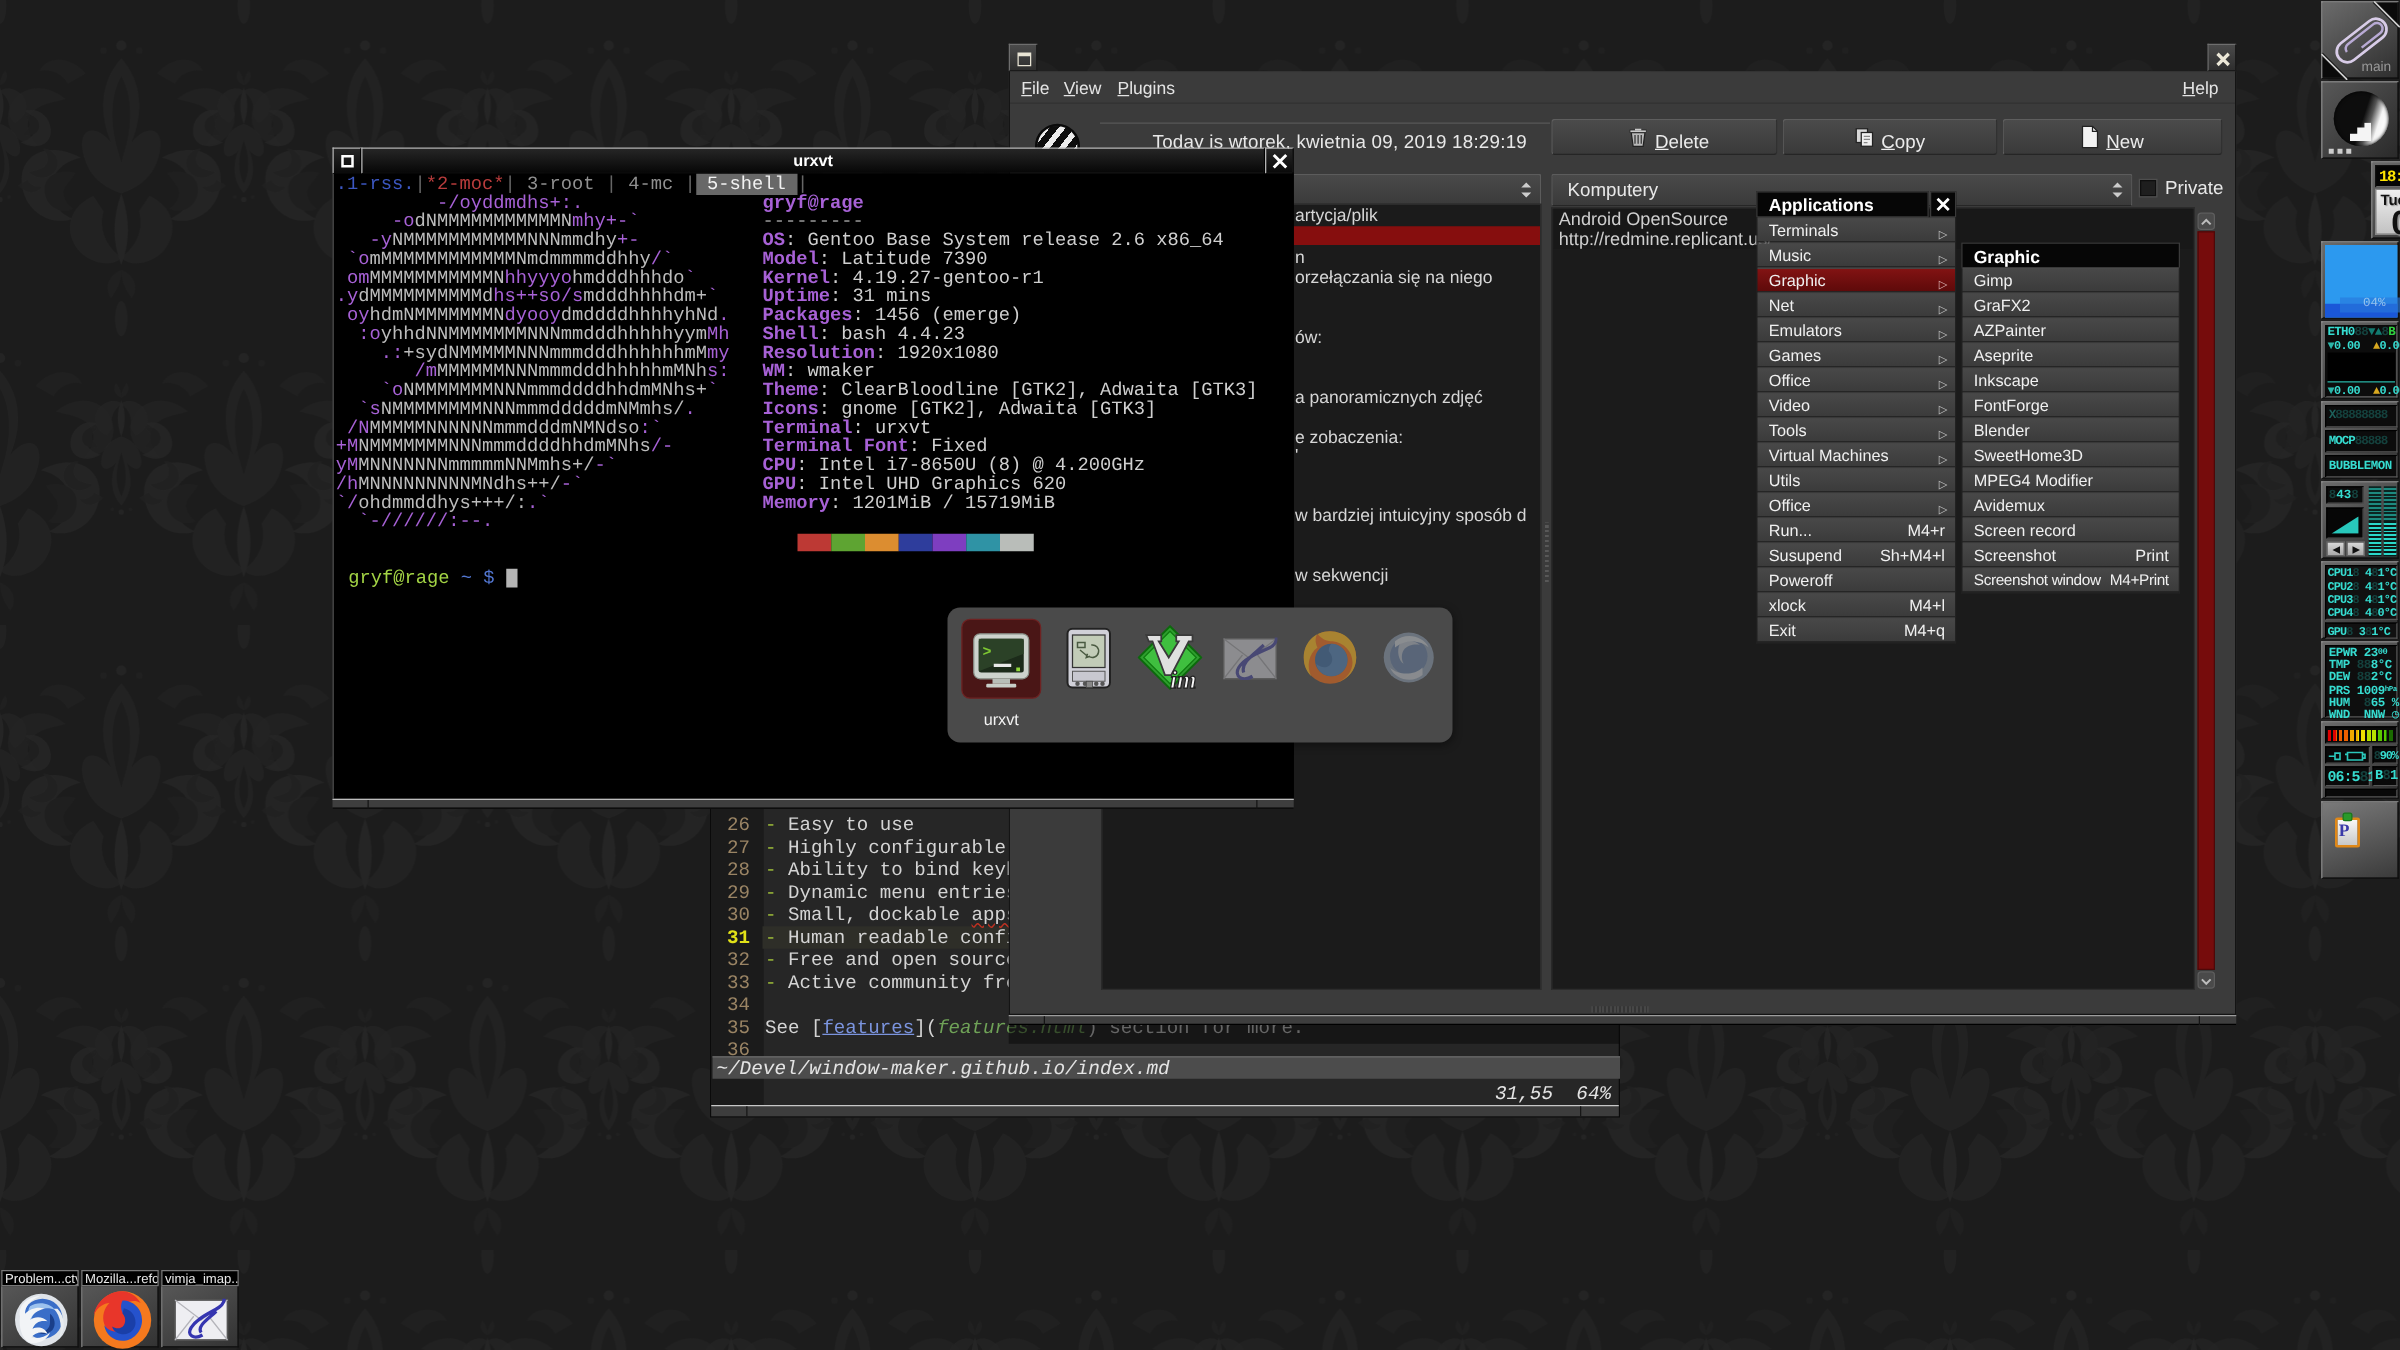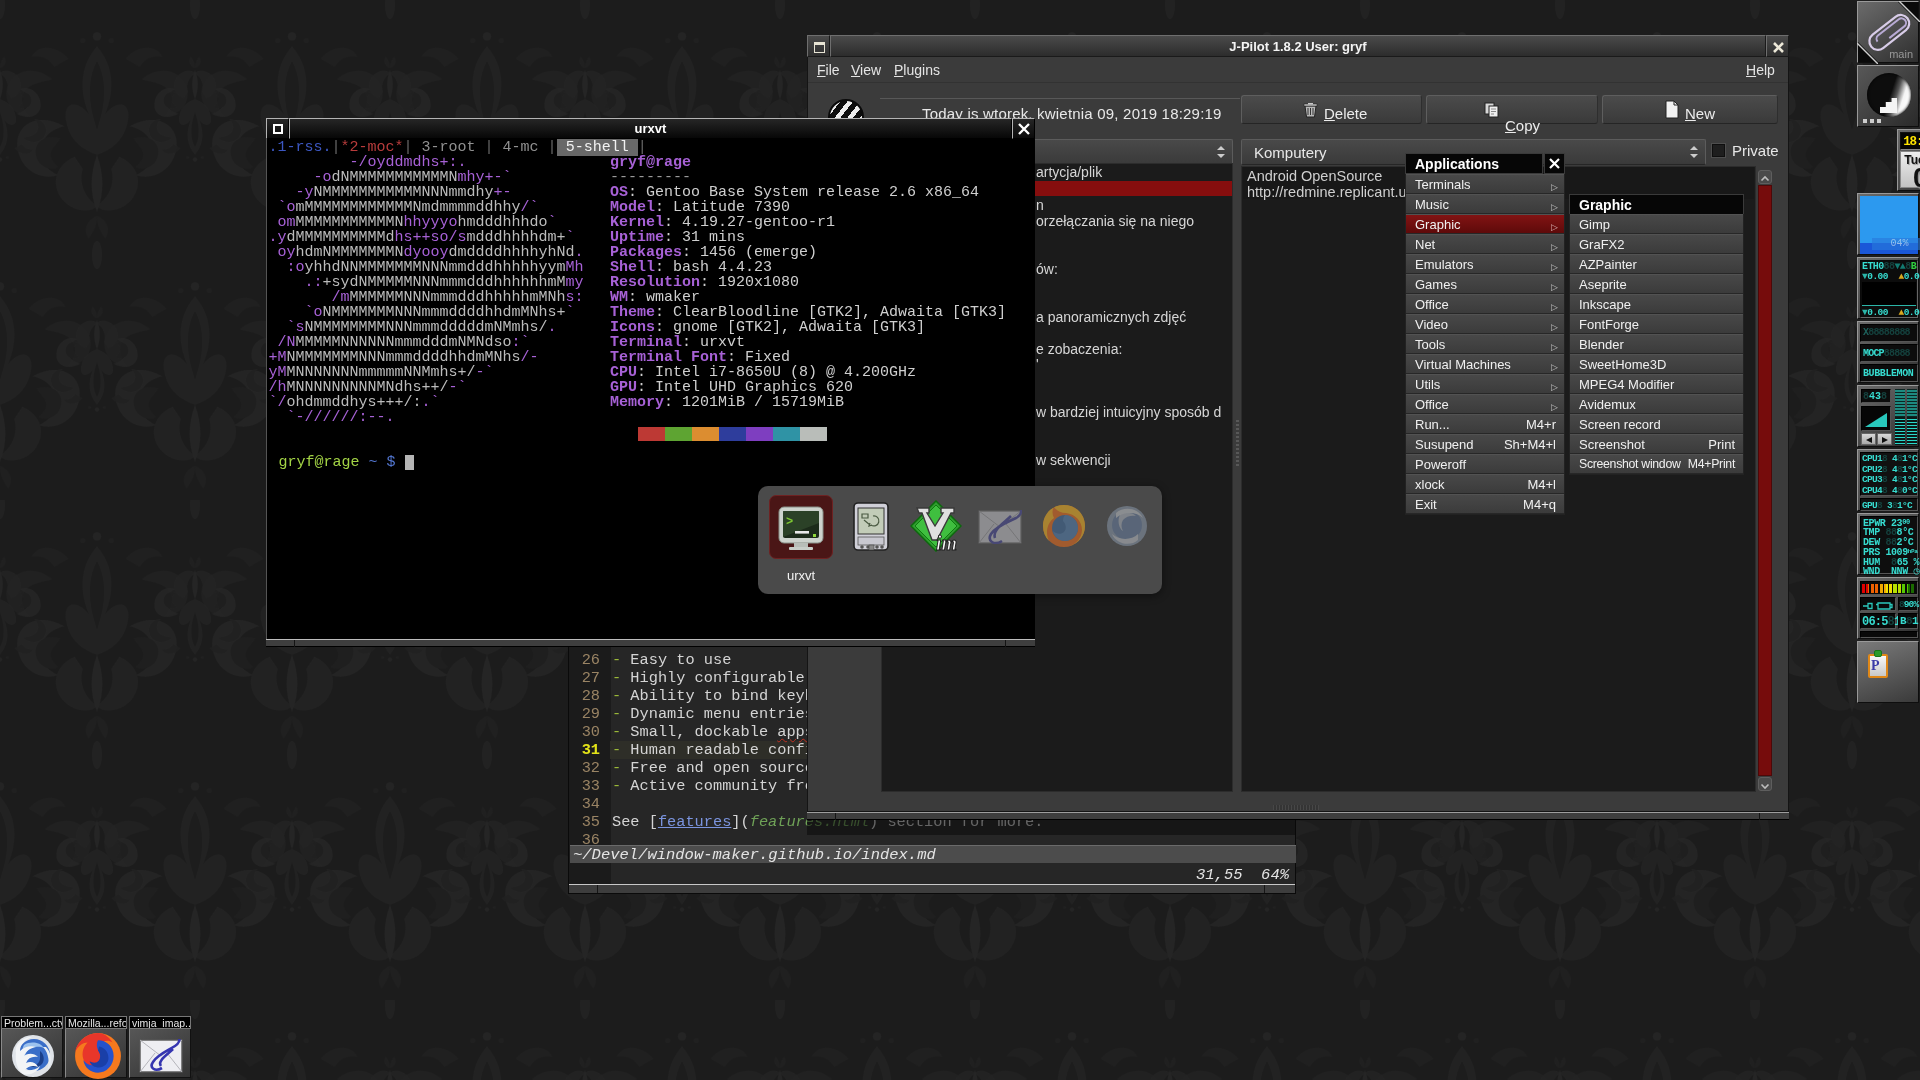--- a/index.html
+++ b/index.html
@@ -97,23 +97,20 @@
   <div class="abs" style="left:0;right:0;bottom:0;height:9px;background:#3d3d3d;border-top:1px solid #c8c8c8;"></div>
   <div class="abs" style="left:28px;bottom:0;width:1px;height:8px;background:#161616;"></div>
   <div class="abs" style="right:30px;bottom:0;width:1px;height:8px;background:#161616;"></div>
 </div>
 
 <div id="jpilot" class="abs" style="left:807px;top:35px;width:982px;height:785px;">
 
   <div class="abs" style="left:0;top:0;width:23px;height:22px;background:linear-gradient(#4a4a4a,#2e2e2e);border:1px solid #6e6e6e;border-right-color:#1a1a1a;border-bottom-color:#1a1a1a;">
     <div class="abs" style="left:6px;top:6px;width:11px;height:11px;border:1.5px solid #e8e4d4;border-top-width:3px;"></div>
   </div>
-  <div class="abs" style="left:23px;top:0;width:936px;height:22px;background:linear-gradient(#4a4a4a,#2c2c2c);border:1px solid #6e6e6e;border-right-color:#1a1a1a;border-bottom-color:#1a1a1a;text-align:center;">
-    <span style="font:bold 13px 'Liberation Sans',sans-serif;color:#f4f4f4;line-height:21px;">J-Pilot 1.8.2 User: gryf</span>
-  </div>
   <div class="abs" style="left:959px;top:0;width:23px;height:22px;background:linear-gradient(#4a4a4a,#2e2e2e);border:1px solid #6e6e6e;border-right-color:#1a1a1a;border-bottom-color:#1a1a1a;">
     <svg class="abs" style="left:4px;top:4px" width="15" height="15" viewBox="0 0 15 15">
         <path d="M3 3 L12 12 M12 3 L3 12" stroke="#ece8d8" stroke-width="2.6"></path>
       </svg>
   </div>
 
   <div class="abs" style="left:0;top:22px;width:982px;height:755px;background:#3b3b3b;border:1px solid #141414;border-top:none;"></div>
 
   <div class="abs" style="left:1px;top:23px;width:980px;height:25px;background:#3b3b3b;border-bottom:1px solid #323232;font-size:14px;color:#e4e4e4;">
     <span class="abs" style="left:9px;top:4px;"><u>F</u>ile</span>
@@ -134,21 +131,21 @@
       <rect x="2" y="3" width="13" height="2" fill="#cacaca" stroke="#222" stroke-width=".6"></rect>
       <path d="M6 2 h5 v1.4 h-5 z" fill="#cacaca"></path>
       <path d="M6 7 v7 M8.5 7 v7 M11 7 v7" stroke="#333" stroke-width="1"></path>
     </svg>
   <div class="abs" style="left:517px;top:70px;font-size:15px;color:#ececec;"><u>D</u>elete</div>
   <svg class="abs" style="left:676px;top:66px;" width="18" height="18" viewBox="0 0 18 18">
       <rect x="2" y="2" width="9" height="11" fill="#d8d8d8" stroke="#222" stroke-width="1"></rect>
       <rect x="6" y="5" width="9" height="11" fill="#efefef" stroke="#222" stroke-width="1"></rect>
       <path d="M8 8 h5 M8 10.5 h5 M8 13 h3" stroke="#888" stroke-width="1"></path>
     </svg>
-  <div class="abs" style="left:698px;top:70px;font-size:15px;color:#ececec;margin-top:12px;"><u>C</u>opy</div>
+  <div class="abs" style="left:698px;top:70px;font-size:15px;color:#ececec;"><u>C</u>opy</div>
   <svg class="abs" style="left:857px;top:65px;" width="16" height="19" viewBox="0 0 16 19">
       <path d="M2 1 h8 l4 4 v13 h-12 z" fill="#f2f2f2" stroke="#222" stroke-width="1"></path>
       <path d="M10 1 v4 h4" fill="none" stroke="#222" stroke-width="1"></path>
     </svg>
   <div class="abs" style="left:878px;top:70px;font-size:15px;color:#ececec;"><u>N</u>ew</div>
 
   <div class="abs" style="left:74px;top:104px;width:352px;height:26px;background:linear-gradient(#494949,#3a3a3a);border:1px solid #5c5c5c;border-bottom-color:#262626;border-radius:2px;"></div>
   <svg class="abs" style="left:409px;top:110px" width="10" height="14" viewBox="0 0 10 14">
       <path d="M5 1 L9 5 H1 Z M5 13 L1 9 H9 Z" fill="#cccccc"></path>
     </svg>

